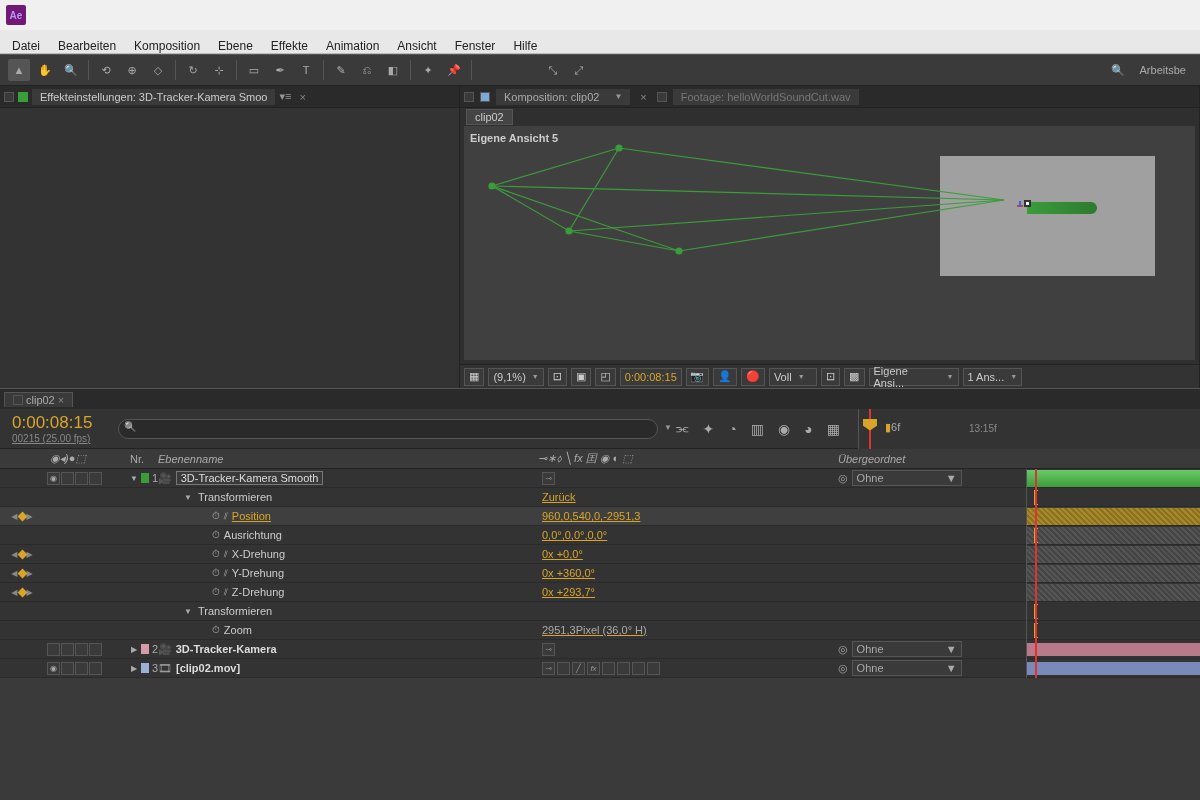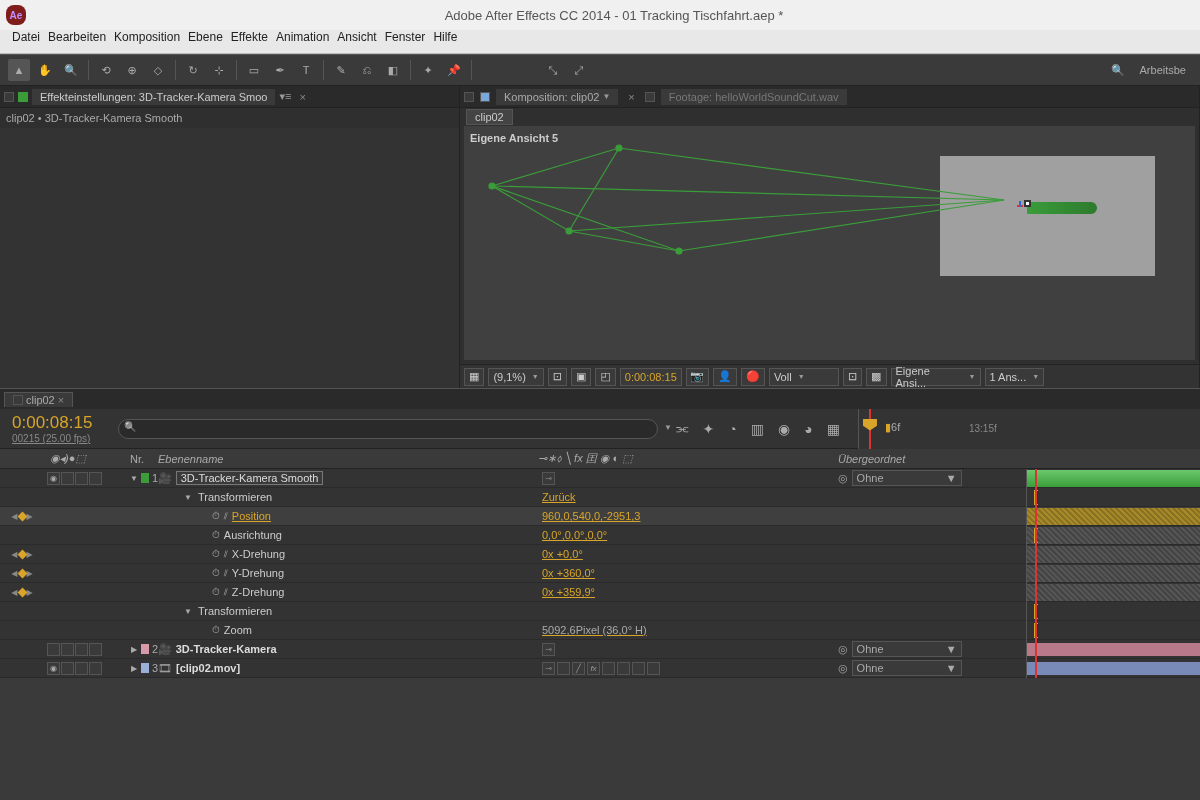--- a/index.html
+++ b/index.html
@@ -1,22 +1,22 @@
 <!DOCTYPE html>
 <html><head>
 <meta charset="utf-8">
 <style>
 * { margin:0; padding:0; box-sizing:border-box; font-family:"Segoe UI",Tahoma,sans-serif; font-size:11px; color:#aaa; user-select:none; }
 body { background:#3a3a3a; width:1200px; height:800px; overflow:hidden; }
 
 .titlebar { height:30px; background:#f0f0f0; display:flex; align-items:center; padding:0 6px; gap:8px; color:#333; }
-.ae-badge { width:20px; height:20px; background:#7f1d1d; color:#c28eff; display:flex; align-items:center; justify-content:center; font-weight:bold; font-size:10px; border-radius:8px; }
+.ae-badge { width:20px; height:20px; background:#701a75; color:#c28eff; display:flex; align-items:center; justify-content:center; font-weight:bold; font-size:10px; border-radius:2px; }
 .titlebar-title { flex:1; text-align:center; font-size:13px; color:#555; }
 
-.menubar { height:24px; background:#e8e8e8; display:flex; align-items:flex-start; padding:0 12px; gap:8px; border-bottom:1px solid #bbb; }
+.menubar { height:24px; background:#e8e8e8; display:flex; align-items:flex-end; padding:0 12px; gap:18px; border-bottom:1px solid #bbb; }
 .menubar span { color:#222; font-size:12px; cursor:pointer; }
 
 .toolbar { height:32px; background:#3a3a3a; border-top:1px solid #555; border-bottom:1px solid #222; display:flex; align-items:center; padding:0 8px; gap:4px; }
 .tool { width:22px; height:22px; display:flex; align-items:center; justify-content:center; color:#aaa; cursor:pointer; border-radius:2px; }
 .tool.active { background:#555; }
 .tool-sep { width:1px; height:20px; background:#555; margin:0 2px; }
 .toolbar-spacer { flex:1; }
 .workspace-label { color:#aaa; font-size:11px; padding:0 6px; }
 
 .panels-row { display:flex; height:302px; background:#2f2f2f; }
@@ -26,21 +26,21 @@
 .panel-tab-sq { width:10px; height:10px; background:#3a3a3a; border:1px solid #555; }
 .panel-tab-sq.green { background:#3a9d3a; border-color:#3a9d3a; }
 .panel-tab { background:#3a3a3a; padding:2px 8px; font-size:11px; color:#ccc; white-space:nowrap; overflow:hidden; text-overflow:ellipsis; max-width:340px; }
 .panel-tab-close { color:#888; padding:0 4px; cursor:pointer; }
 .panel-tab-menu { color:#999; cursor:pointer; }
 .effect-breadcrumb { padding:4px 6px; color:#aaa; font-size:11px; }
 .effect-body { flex:1; background:#333; }
 
 .comp-panel { flex:1; display:flex; flex-direction:column; border-right:1px solid #222; }
 .comp-tabs { height:22px; background:#2a2a2a; display:flex; align-items:center; padding:0 4px; gap:6px; border-bottom:1px solid #222; overflow:hidden; }
-.comp-tab { background:#3a3a3a; padding:2px 8px; color:#ccc; display:flex; align-items:center; gap:3px;text-align:right; }
+.comp-tab { background:#3a3a3a; padding:2px 8px; color:#ccc; display:flex; align-items:center; gap:15px;text-align:right; }
 .comp-tab.inactive { color:#777; }
 .flow-row { padding:3px 6px; }
 .flow-btn { background:#444; padding:1px 8px; border:1px solid #555; font-size:11px; color:#ccc; }
 .viewport { flex:1; background:#404040; position:relative; margin:0 4px 4px 4px; }
 .view-label { position:absolute; top:6px; left:6px; color:#ccc; font-weight:bold; font-size:11px; }
 .footage-rect { position:absolute; right:40px; top:30px; width:215px; height:120px; background:#a0a0a0; }
 .wire { position:absolute; stroke:#3a9d3a; stroke-width:1.2; fill:none; }
 .camera-gizmo { position:absolute; right:98px; top:76px; width:70px; height:12px; background:linear-gradient(90deg,#3a9d3a,#2d7a2d); border-radius:1px 6px 6px 1px; }
 .gizmo-dot { position:absolute; right:164px; top:74px; width:7px; height:7px; background:#fff; border:2px solid #333; }
 .gizmo-red { position:absolute; right:172px; top:79px; width:6px; height:2px; background:#d33; }
@@ -114,21 +114,20 @@
 .in-mark { position:absolute; left:7px; top:2px; bottom:2px; width:4px; border:1px solid #d8a52a; border-right:none; }
 
 .stopwatch { font-size:10px; color:#aaa; }
 .graph-ico { font-size:9px; color:#aaa; }
 </style>
 </head>
 <body>
 
 <div class="titlebar">
   <div class="ae-badge">Ae</div>
-  <div class="titlebar-title">Adobe After Effects CC 2014 - 01 Tracking Tischfahrt.aep *</div>
 </div>
 
 <div class="menubar">
   <span>Datei</span>
   <span>Bearbeiten</span>
   <span>Komposition</span>
   <span>Ebene</span>
   <span>Effekte</span>
   <span>Animation</span>
   <span>Ansicht</span>
@@ -170,21 +169,20 @@
 <div class="panels-row">
 
   <div class="effect-panel">
     <div class="panel-tabs">
       <div class="panel-tab-sq"></div>
       <div class="panel-tab-sq green"></div>
       <div class="panel-tab">Effekteinstellungen: 3D-Tracker-Kamera Smoo</div>
       <span class="panel-tab-menu">▾≡</span>
       <span class="panel-tab-close">×</span>
     </div>
-    <div class="effect-breadcrumb">clip02 • 3D-Tracker-Kamera Smooth</div>
     <div class="effect-body"></div>
   </div>
 
   <div class="comp-panel">
     <div class="comp-tabs">
       <div class="panel-tab-sq"></div>
       <div class="panel-tab-sq" style="background:#7aa8d8"></div>
       <div class="comp-tab">
         <span>Komposition: clip02</span>
           <span style="color:#999;font-size:8px">▼</span>
@@ -219,21 +217,21 @@
     <div class="comp-status">
       <div class="st-box">▦</div>
       <div class="st-box st-drop">(9,1%)</div>
       <div class="st-box">⊡</div>
       <div class="st-box">▣</div>
       <div class="st-box">◰</div>
       <div class="st-box tc-yellow">0:00:08:15</div>
       <div class="st-box">📷</div>
       <div class="st-box">👤</div>
       <div class="st-box">🔴</div>
-      <div class="st-box st-drop" style="width:70px">Voll</div>
+      <div class="st-box st-drop" style="width:48px">Voll</div>
       <div class="st-box">⊡</div>
       <div class="st-box">▩</div>
       <div class="st-box st-drop" style="width:90px">Eigene Ansi...</div>
       <div class="st-box st-drop">1 Ans...</div>
     </div>
   </div>
 </div>
 
 <div class="timeline">
   <div class="tl-tabs">
@@ -416,21 +414,21 @@
         <div class="diamond"></div>
         <span class="arr">▶</span>
       </div>
     <div class="row-toggles"></div>
       <div class="row-nr"></div>
     <div class="row-name indent2">
         <span class="stopwatch">⏱</span>
         <span class="graph-ico">⫽</span>
         <span class="prop-label">Z-Drehung</span>
       </div>
-    <div class="row-val">0x +359,9°</div>
+    <div class="row-val">0x +293,7°</div>
     <div class="row-parent"></div>
     <div class="row-track">
         <div class="track-bar track-hatch"></div>
         <div class="track-play"></div>
       </div>
   </div>
 
   <div class="tl-row">
     <div class="kf-nav"></div>
       <div class="row-toggles"></div>
@@ -448,21 +446,21 @@
   </div>
 
   <div class="tl-row">
     <div class="kf-nav"></div>
       <div class="row-toggles"></div>
       <div class="row-nr"></div>
     <div class="row-name indent2">
         <span class="stopwatch">⏱</span>
         <span class="prop-label">Zoom</span>
       </div>
-    <div class="row-val"><span>5092,6</span><span style="color:#aaa;text-decoration:none">Pixel (36,0° H)</span></div>
+    <div class="row-val"><span>2951,3</span><span style="color:#aaa;text-decoration:none">Pixel (36,0° H)</span></div>
     <div class="row-parent"></div>
     <div class="row-track">
         <div class="in-mark"></div>
         <div class="track-play"></div>
       </div>
   </div>
 
   <div class="tl-row">
     <div class="kf-nav"></div>
     <div class="row-toggles">

